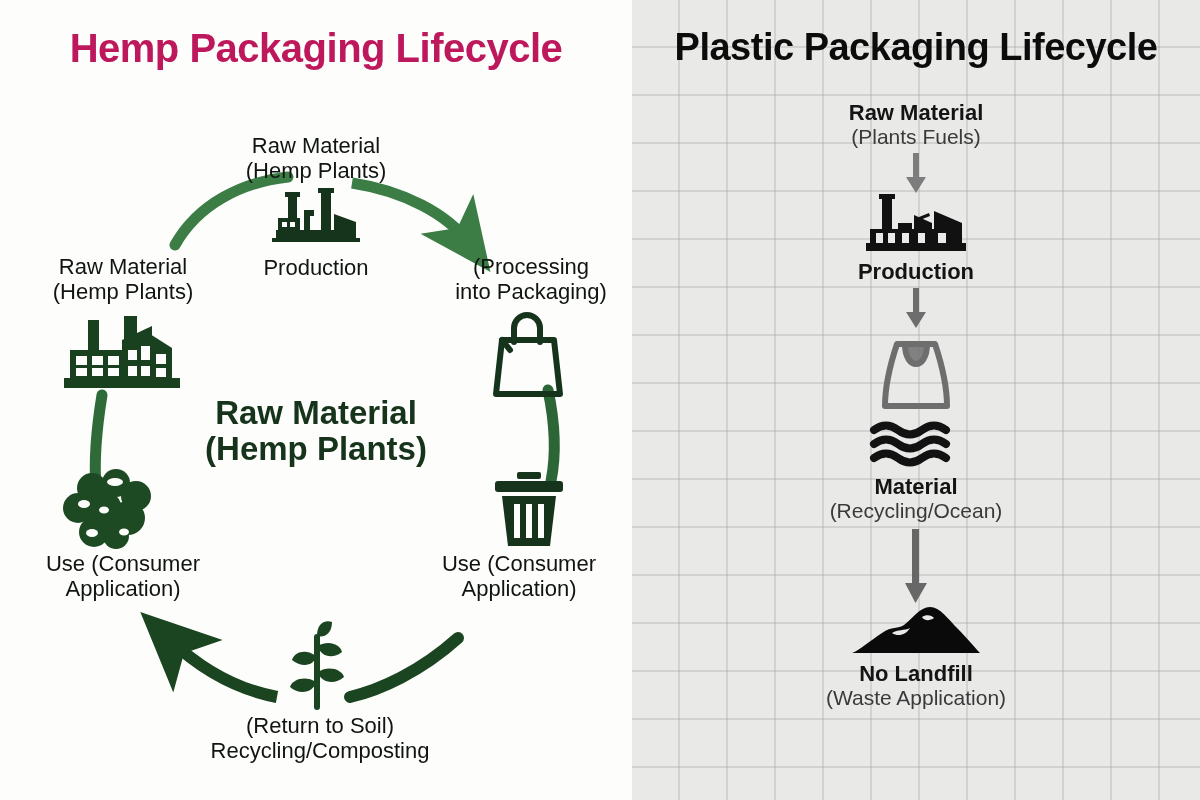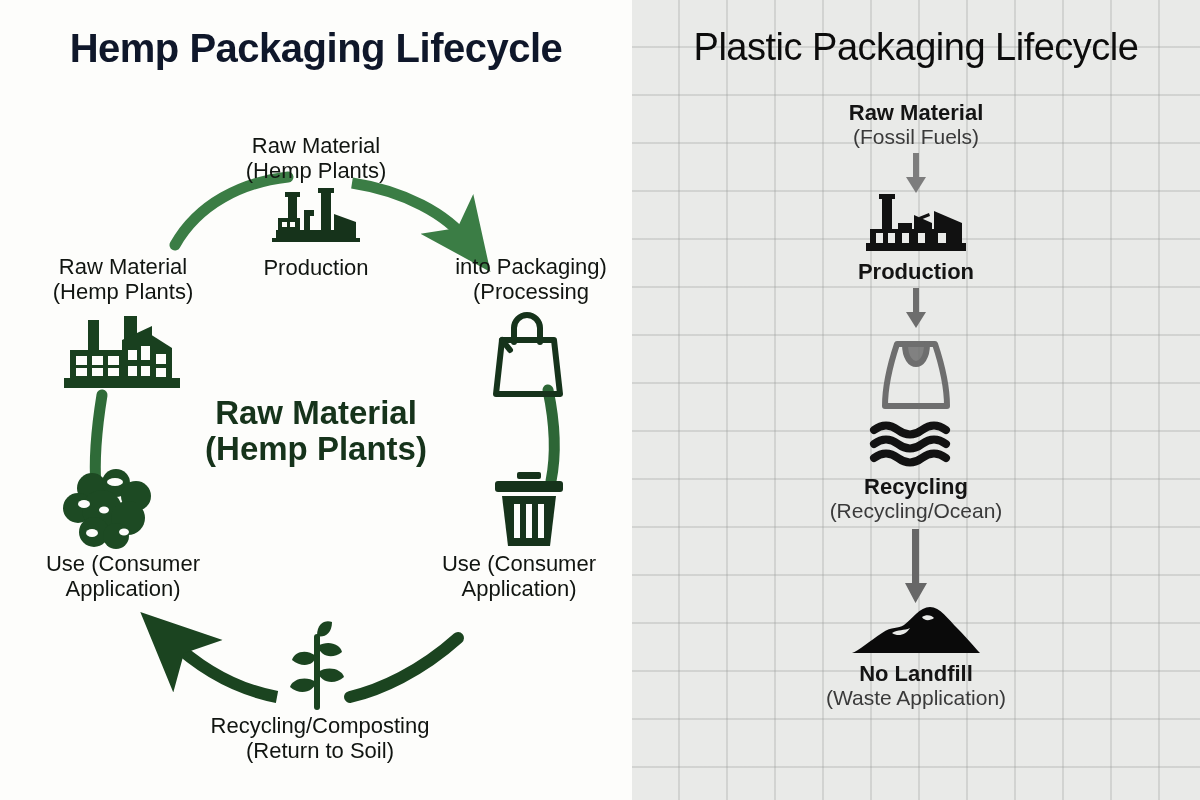--- a/index.html
+++ b/index.html
@@ -21,21 +21,21 @@
     width: 632px; height: 800px;
     background: #fdfdfb;
     overflow: hidden;
   }
   #hemp-title {
     position: absolute;
     top: 26px; left: 0; width: 632px;
     text-align: center;
     font-size: 40px;
     font-weight: bold;
-    color: #0f172a;
+    color: #be185d;
     letter-spacing: -0.5px;
     white-space: nowrap;
   }
   .hemp-label {
     position: absolute;
     text-align: center;
     color: #111511;
     font-size: 22px;
     line-height: 1.12;
     white-space: nowrap;
@@ -75,21 +75,21 @@
         rgba(255,255,255,0) 0px, rgba(255,255,255,0) 46px,
         rgba(150,152,150,0.28) 46px, rgba(150,152,150,0.28) 48px),
       #e9eae8;
     overflow: hidden;
   }
   #plastic-title {
     position: absolute;
     top: 26px; left: 0; width: 568px;
     text-align: center;
     font-size: 38px;
-    font-weight: normal;
+    font-weight: bold;
     color: #0c0c0c;
     letter-spacing: -0.5px;
     white-space: nowrap;
   }
   #plastic-flow {
     position: absolute;
     top: 100px; left: 0; width: 568px;
     display: flex;
     flex-direction: column;
     align-items: center;
@@ -185,22 +185,22 @@
           <rect x="79" y="30" width="9" height="14"></rect>
           <rect x="66" y="50" width="9" height="10"></rect>
           <rect x="79" y="50" width="9" height="10"></rect>
           <rect x="94" y="38" width="10" height="10"></rect>
           <rect x="94" y="52" width="10" height="9"></rect>
         </g>
       </g>
     </svg>
 
     <div class="hemp-label" id="lab-right">
+      <div>(Processing</div>
       <div>into Packaging)</div>
-      <div>(Processing</div>
     </div>
     <svg class="hemp-icon" style="left:486px; top:312px;" width="84" height="88" viewBox="0 0 84 88">
       <g fill="none" stroke="#16331b" stroke-width="6" stroke-linejoin="round" stroke-linecap="round">
         <path d="M16 28 L68 28 L74 82 L10 82 Z"></path>
         <path d="M28 30 V16 a13 13 0 0 1 26 0 V30"></path>
         <path d="M16 28 L24 38"></path>
       </g>
     </svg>
 
     <div id="hemp-center-label">
@@ -253,34 +253,34 @@
       <g fill="#1b4420">
         <rect x="40" y="14" width="6" height="76" rx="3"></rect>
         <path d="M43 16 C43 2 52 0 58 2 C58 14 50 18 43 16 Z"></path>
         <path d="M44 26 C54 20 66 24 68 32 C58 40 46 36 44 26 Z"></path>
         <path d="M42 36 C32 28 20 32 18 40 C28 48 40 46 42 36 Z"></path>
         <path d="M44 52 C54 45 68 49 70 57 C60 66 46 62 44 52 Z"></path>
         <path d="M42 62 C32 55 18 59 16 67 C26 76 40 72 42 62 Z"></path>
       </g>
     </svg>
     <div class="hemp-label" id="lab-bottom">
+      <div>(Return to Soil)</div>
       <div>Recycling/Composting</div>
-      <div>(Return to Soil)</div>
     </div>
   </div>
 
   <div id="panel-plastic">
 
     <div id="plastic-title">Plastic Packaging Lifecycle</div>
 
     <div id="plastic-flow">
 
       <div class="p-step">
         <div class="p-head">Raw Material</div>
-        <div class="p-sub">(Fossil Fuels)</div>
+        <div class="p-sub">(Plants Fuels)</div>
       </div>
 
       <svg class="p-arrow" width="26" height="40" viewBox="0 0 26 40" style="margin-top:4px;">
         <path d="M10 0 h6 v24 h7 L13 40 L3 24 h7 z" fill="#7d7d7d"></path>
       </svg>
 
       <div class="p-step">
         <svg class="p-icon" width="108" height="62" viewBox="0 0 108 62" style="margin-bottom:4px;">
           <g fill="#111111">
             <rect x="20" y="6" width="10" height="30"></rect>
@@ -318,21 +318,21 @@
       </div>
 
       <div class="p-step">
         <svg class="p-icon" width="96" height="48" viewBox="0 0 96 48" style="margin:8px 0 6px 0;">
           <g fill="none" stroke="#121212" stroke-width="8" stroke-linecap="round">
             <path d="M6 10 q12 -9 24 0 t24 0 t24 0"></path>
             <path d="M6 24 q12 -9 24 0 t24 0 t24 0"></path>
             <path d="M6 38 q12 -9 24 0 t24 0 t24 0"></path>
           </g>
         </svg>
-        <div class="p-head">Recycling</div>
+        <div class="p-head">Material</div>
         <div class="p-sub">(Recycling/Ocean)</div>
       </div>
 
       <svg class="p-arrow" width="30" height="74" viewBox="0 0 30 74" style="margin-top:6px;">
         <path d="M11 0 h7 v54 h8 L14.5 74 L4 54 h7 z" fill="#676767"></path>
       </svg>
 
       <div class="p-step">
         <svg class="p-icon" width="136" height="54" viewBox="0 0 136 54" style="margin-bottom:4px;">
           <path d="M4 50 C10 48 22 38 34 30 C44 23 50 26 56 22 C64 16 72 4 82 4

